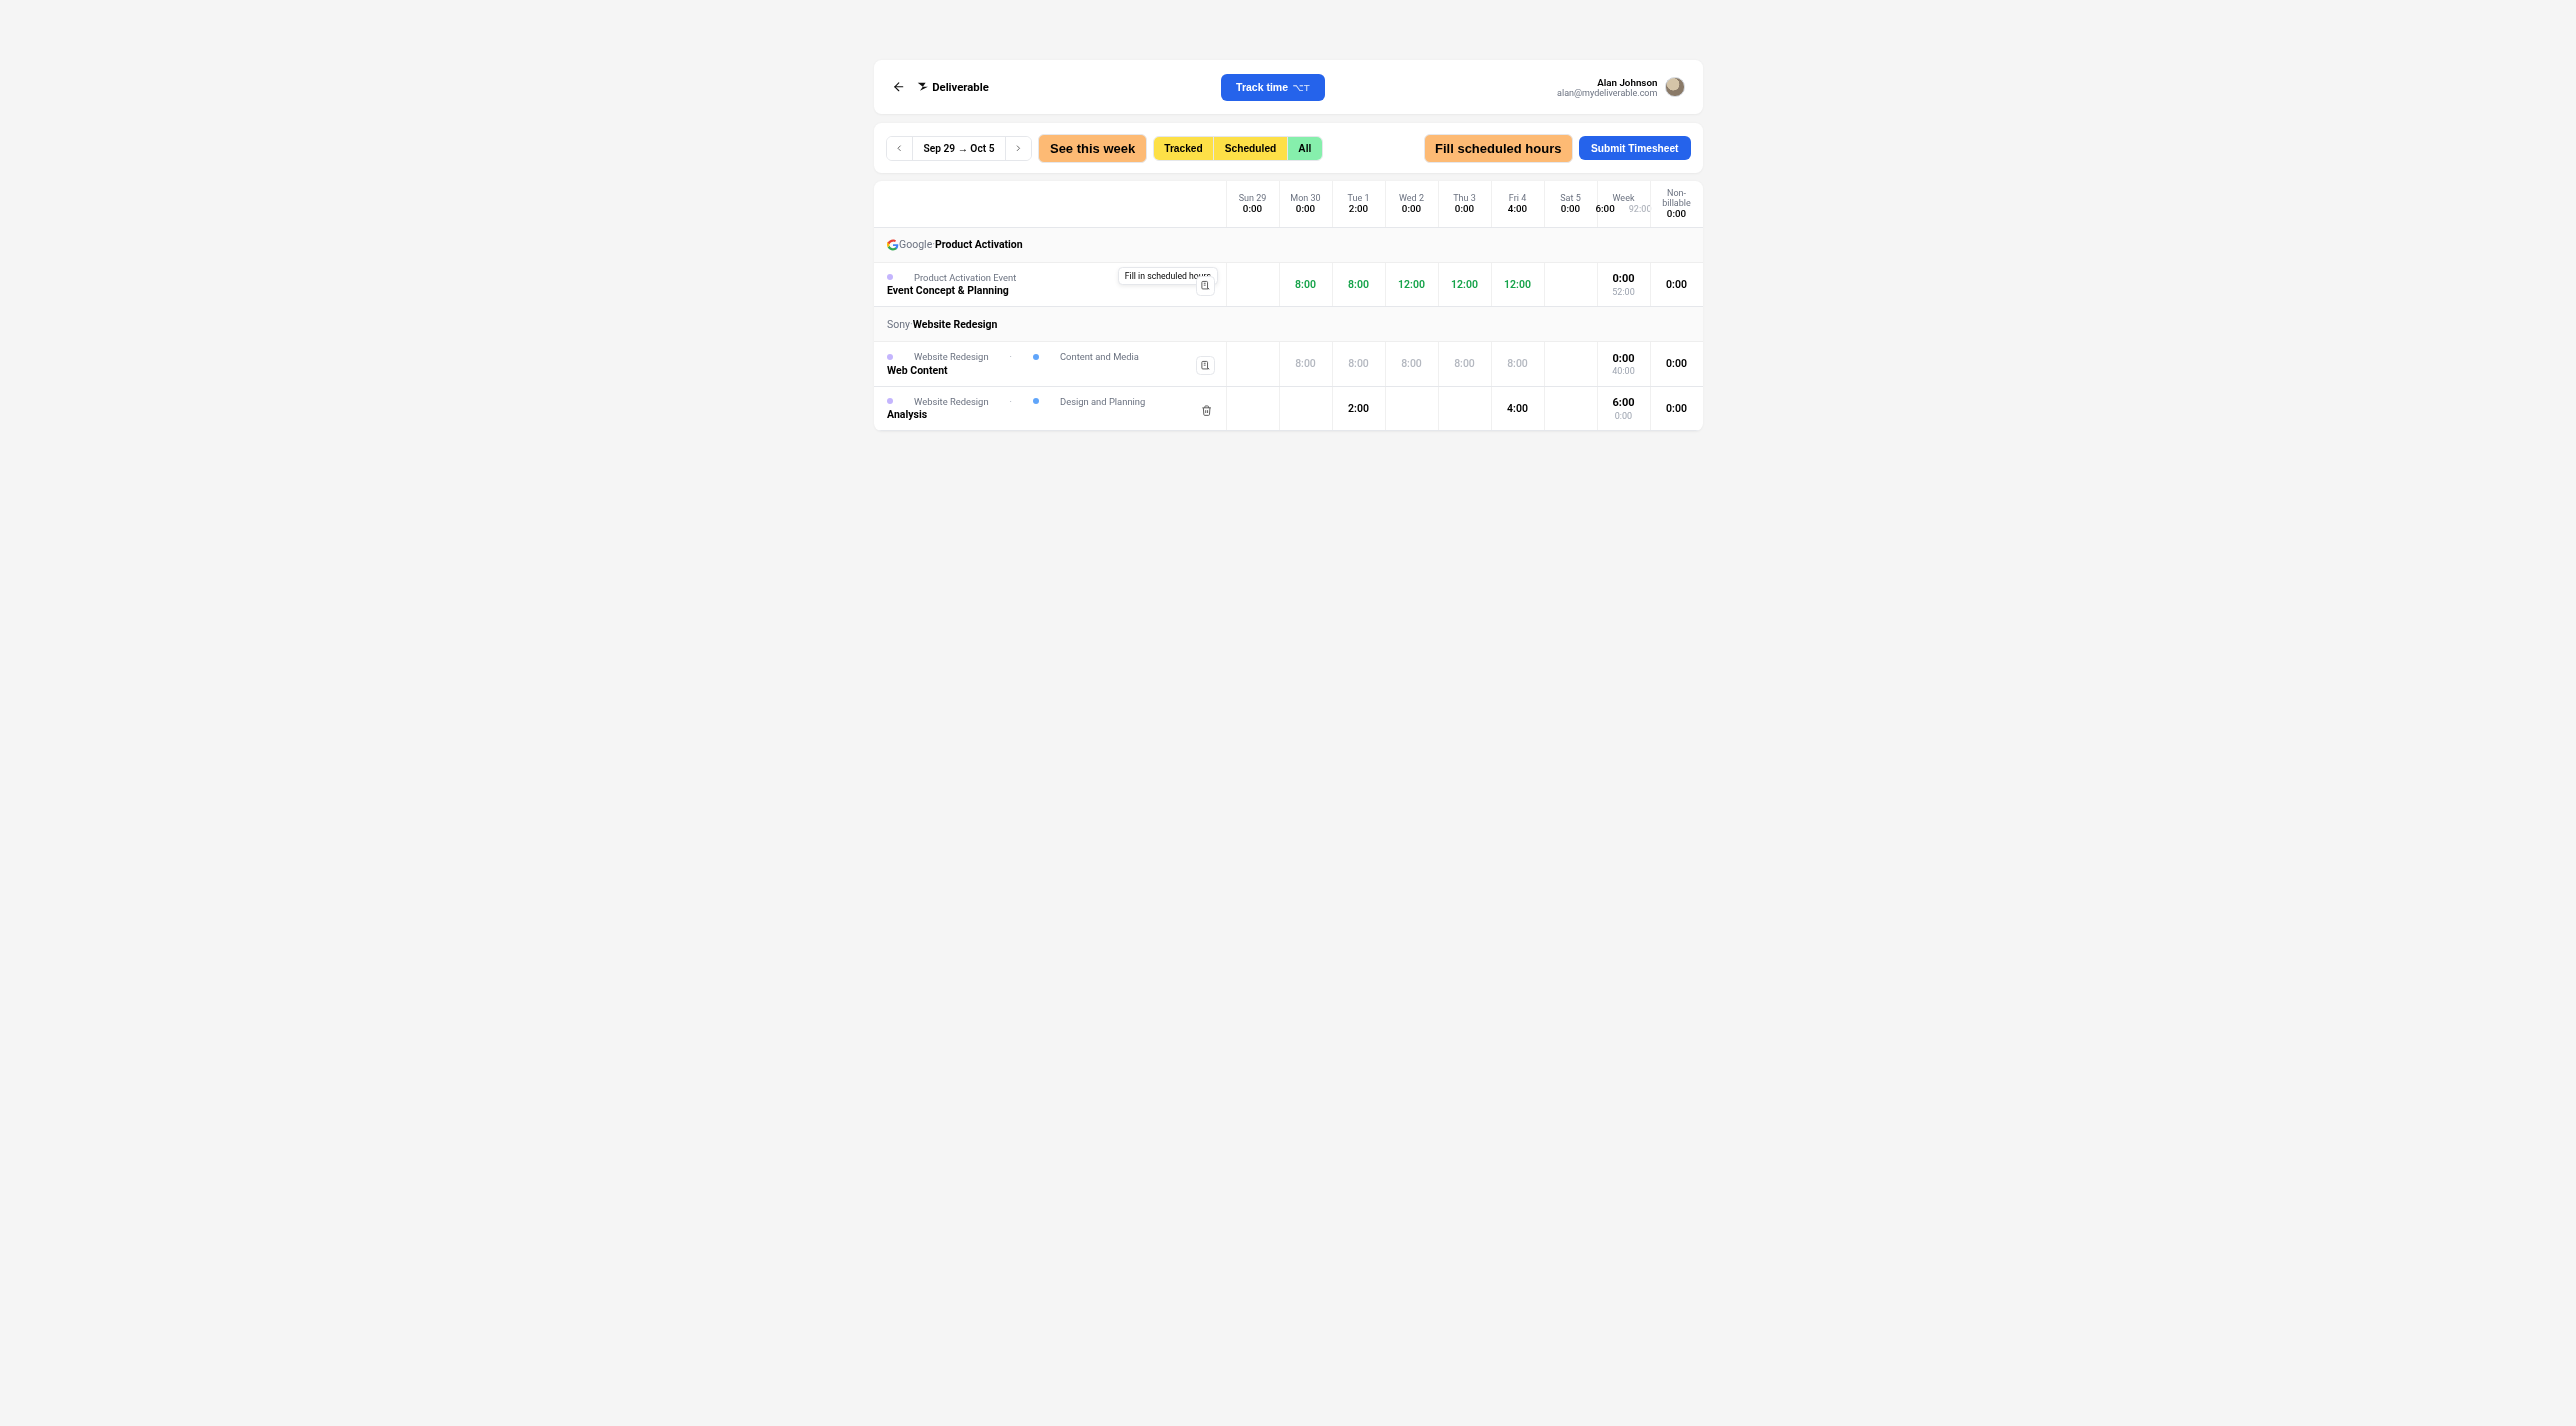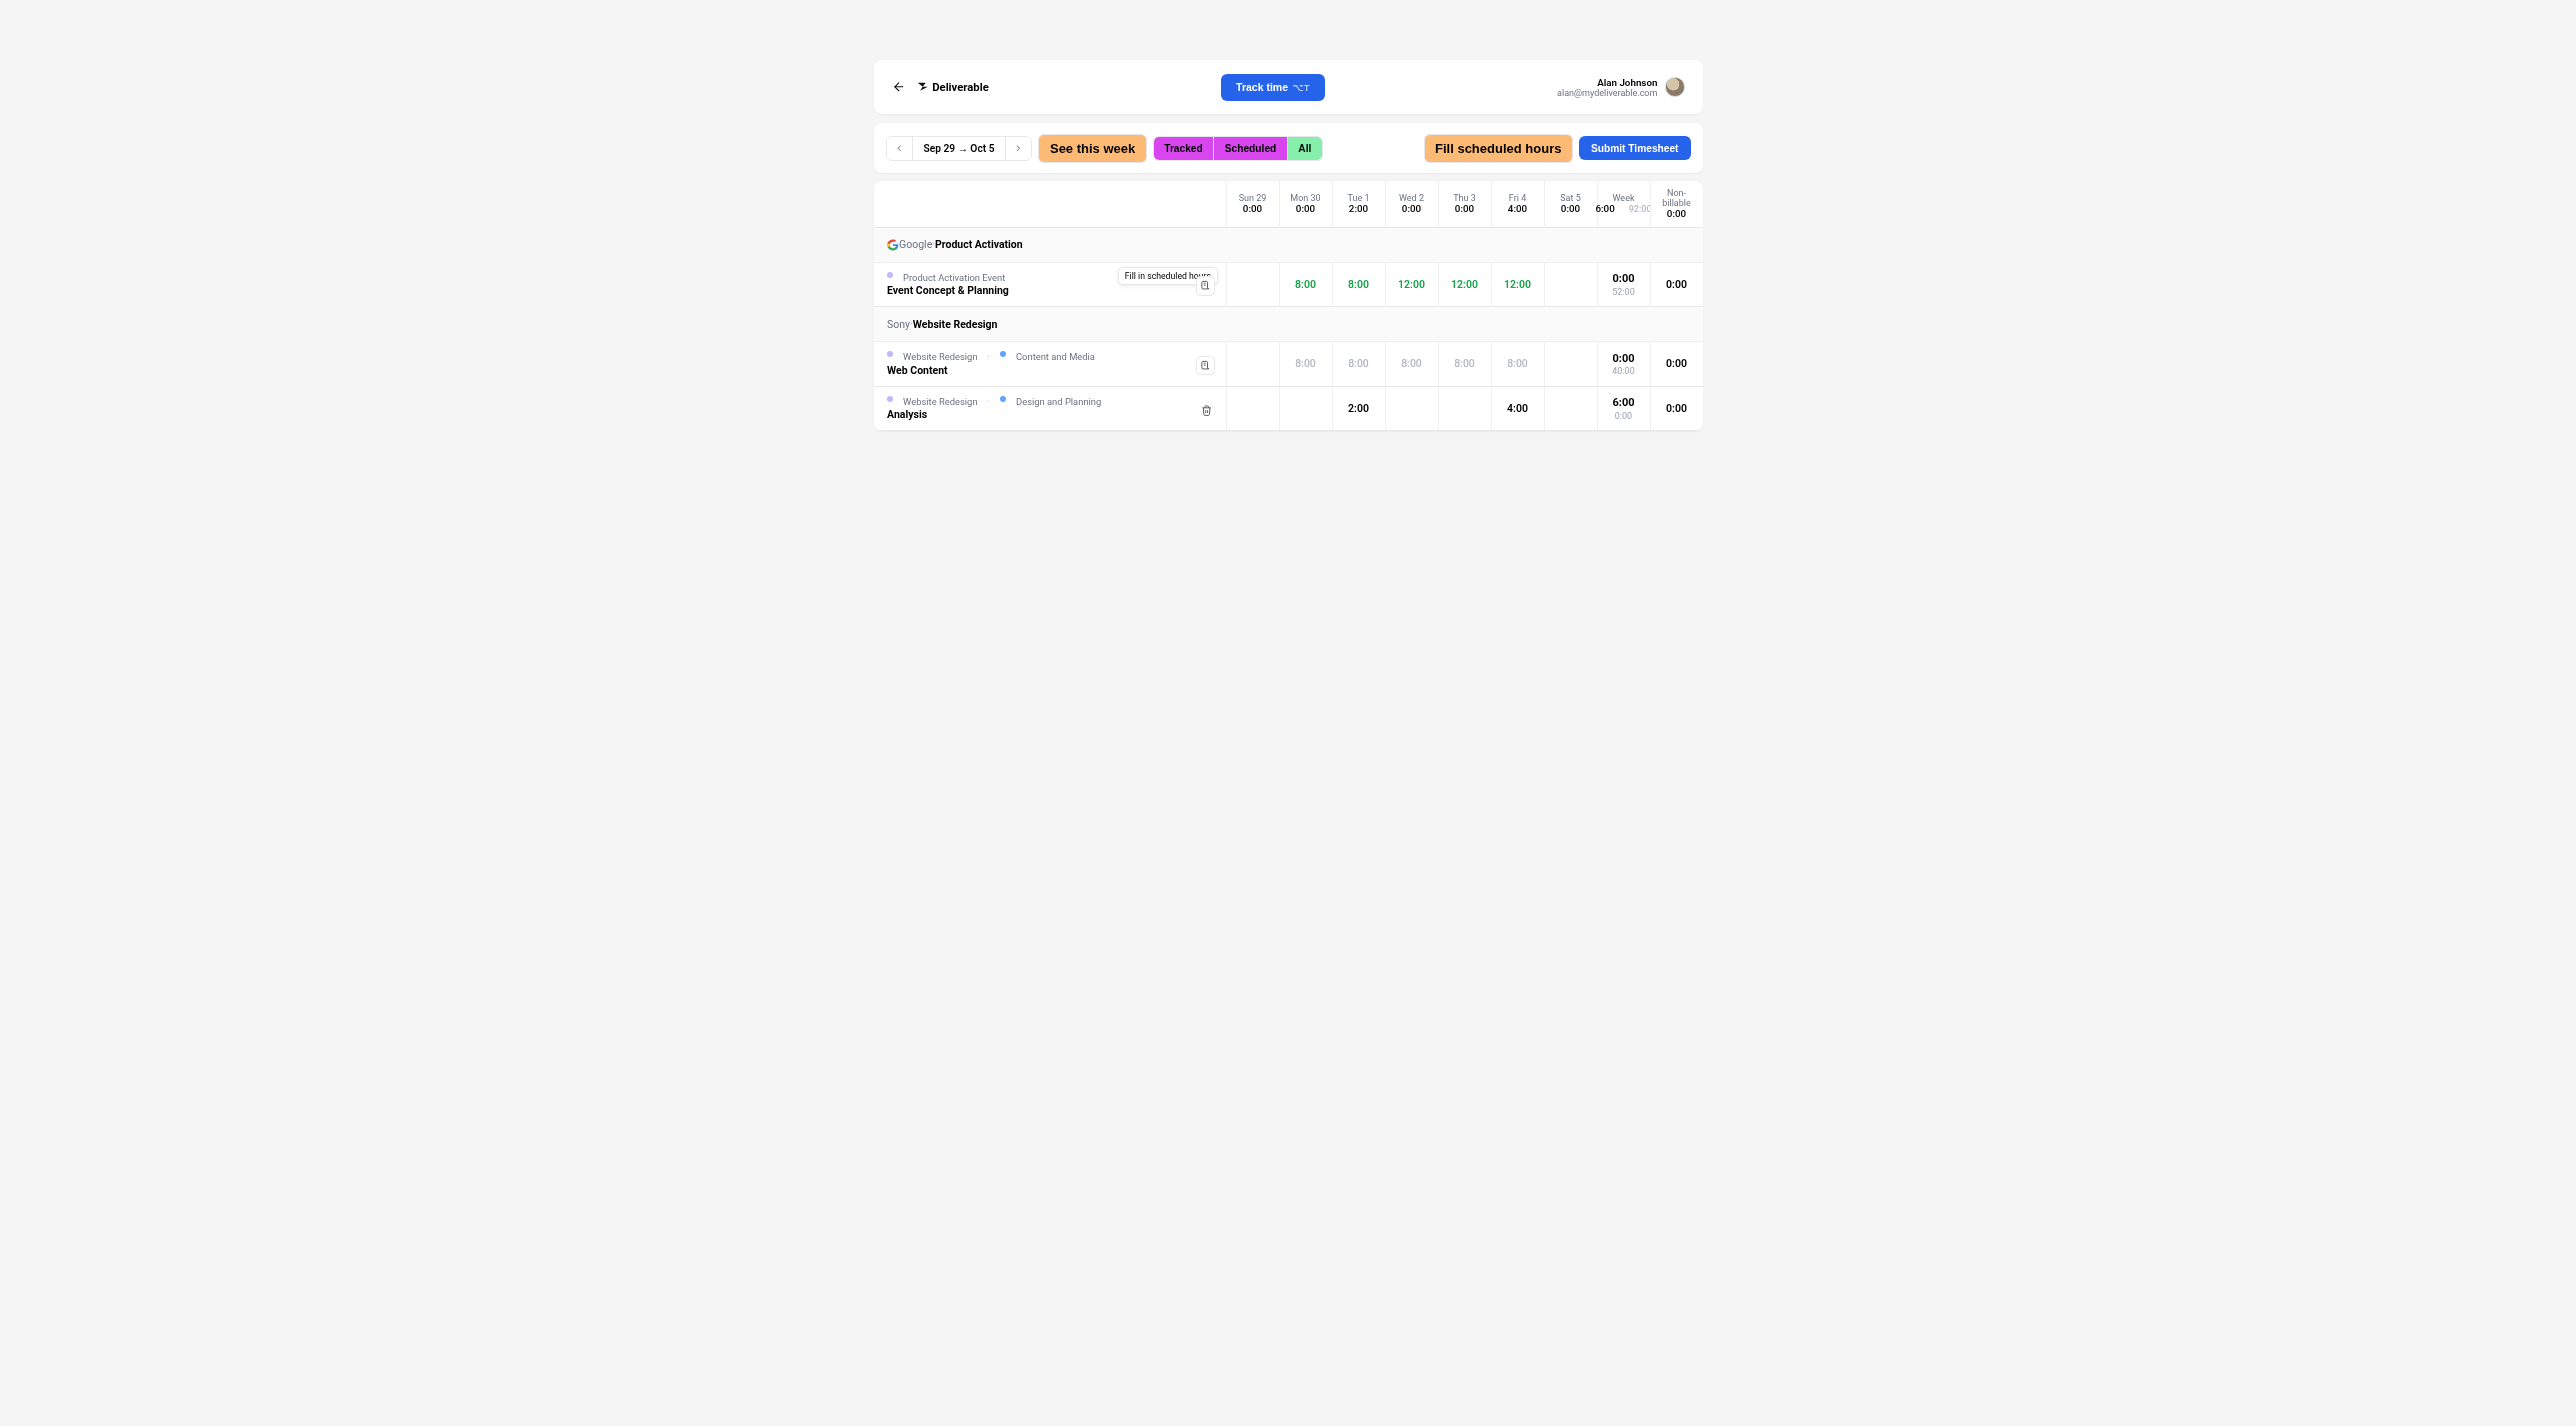--- a/index.html
+++ b/index.html
@@ -100,21 +100,21 @@
   font-size: 13px;
   cursor: pointer;
 }
 .seg-group {
   display: flex;
   border: 0.8px solid #e5e7eb;
   border-radius: 6px;
   overflow: hidden;
 }
 .seg {
-  background: #d946ef;
+  background: #fde047;
   border: none;
   border-right: 0.8px solid #e5e7eb;
   padding: 6px 10.5px;
   font-weight: 600;
   font-size: 10.2px;
   cursor: pointer;
 }
 .seg:last-child { border-right: none; }
 .seg.active { background: #86efac; }
 .btn-primary {
@@ -161,21 +161,22 @@
 .group-project { font-weight: 700; }
 .task-first {
   padding: 9px 13.6px;
   display: flex;
   flex-direction: column;
   justify-content: center;
   position: relative;
 }
 .task-meta {
   display: flex;
-  gap: 10px;
+  align-items: center;
+  gap: 21px;
   font-size: 9.4px;
   color: #6b7280;
 }
 .task-title { font-weight: 700; font-size: 10.5px; margin-top: 1.5px; }
 .dot {
   width: 6px; height: 6px; border-radius: 50%;
   background: #c4b5fd;
   display: inline-block;
 }
 .dot.blue { background: #60a5fa; }

